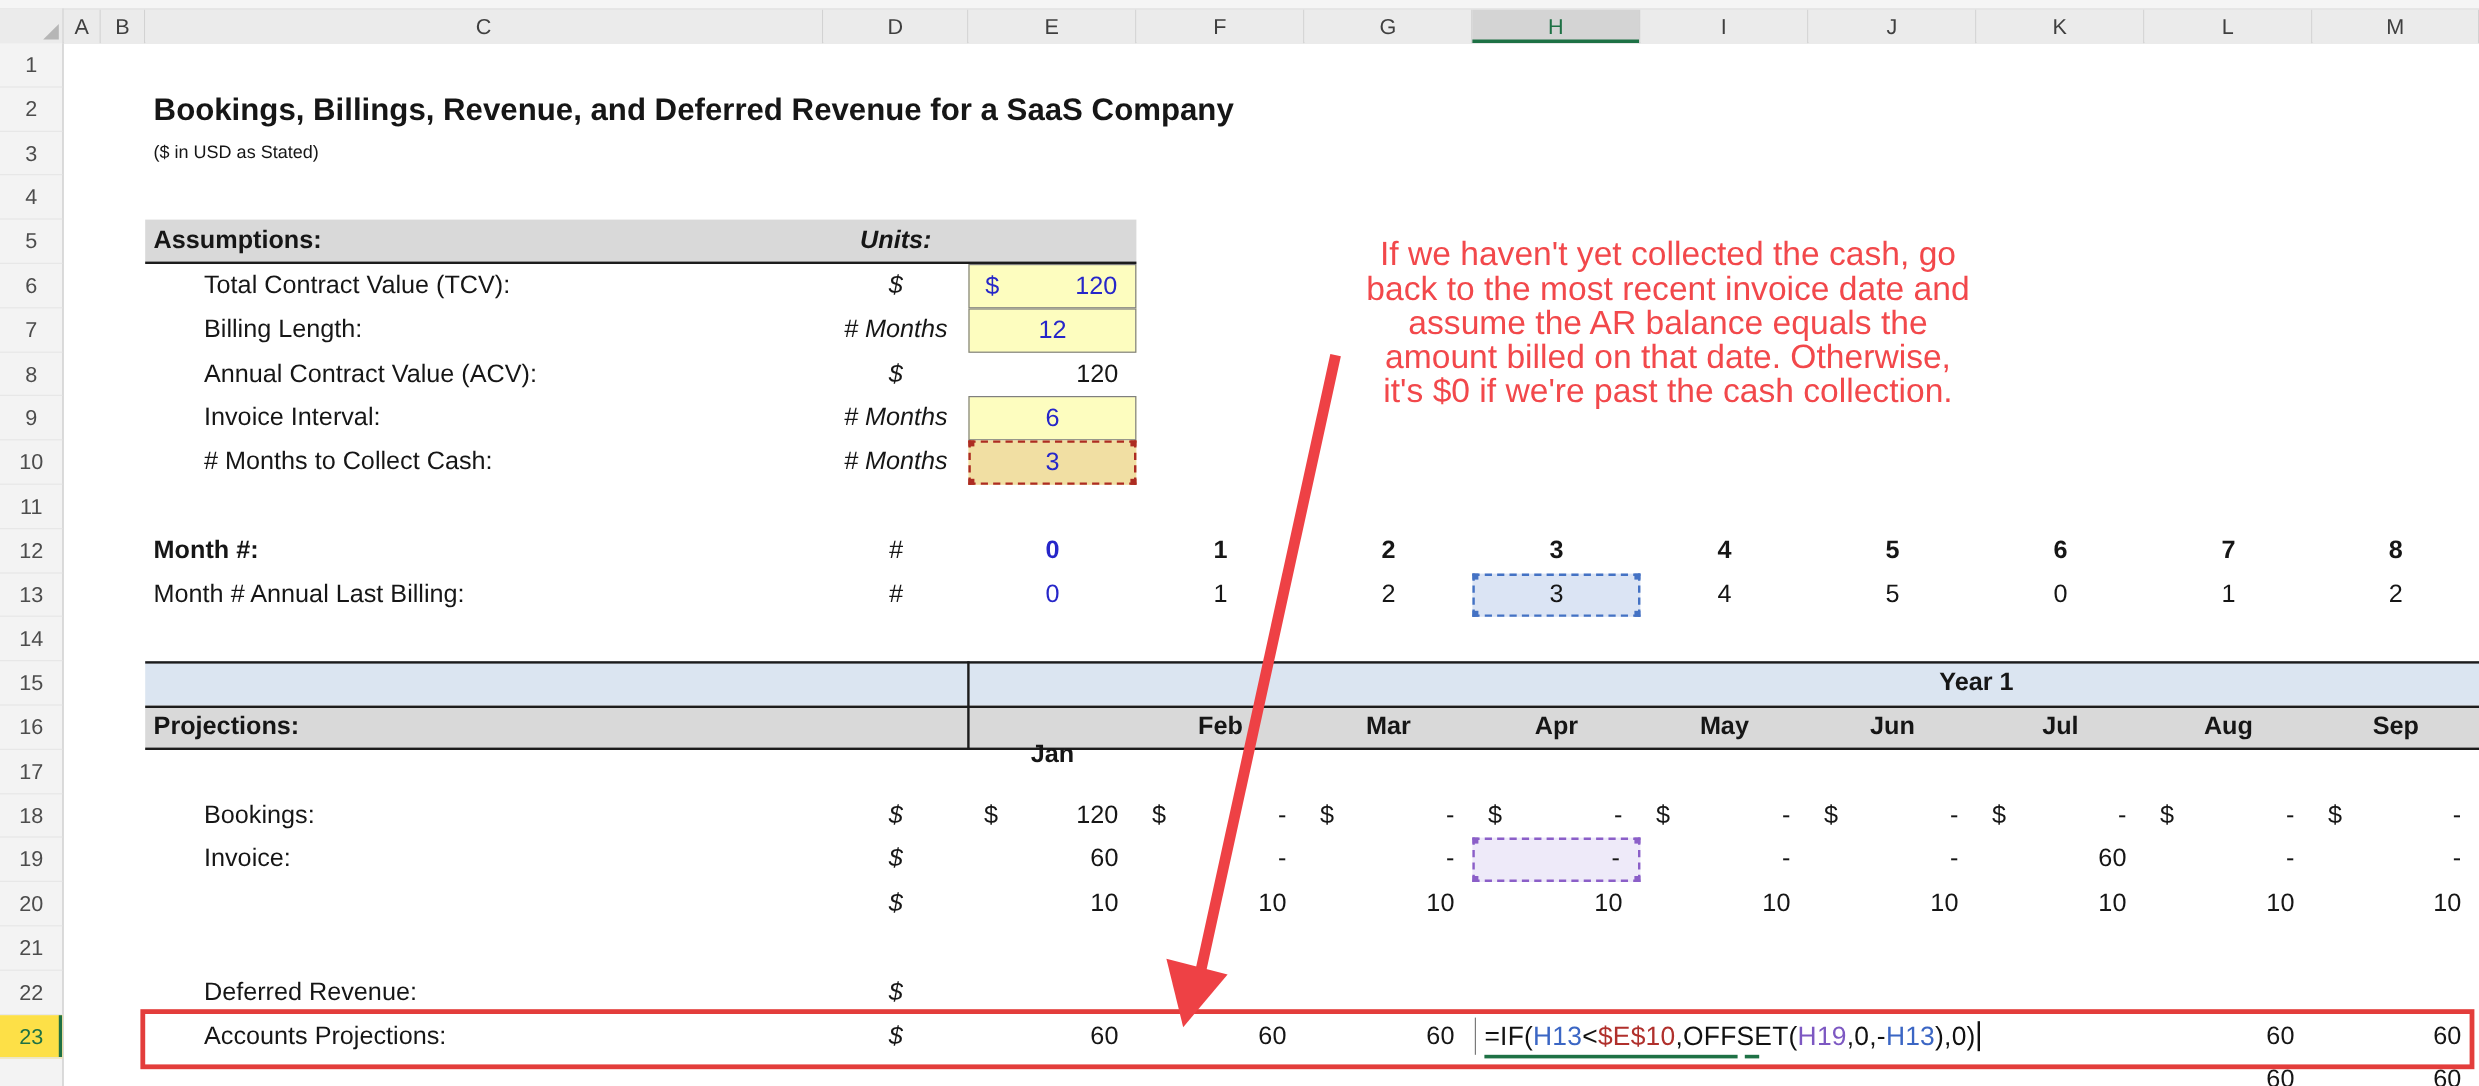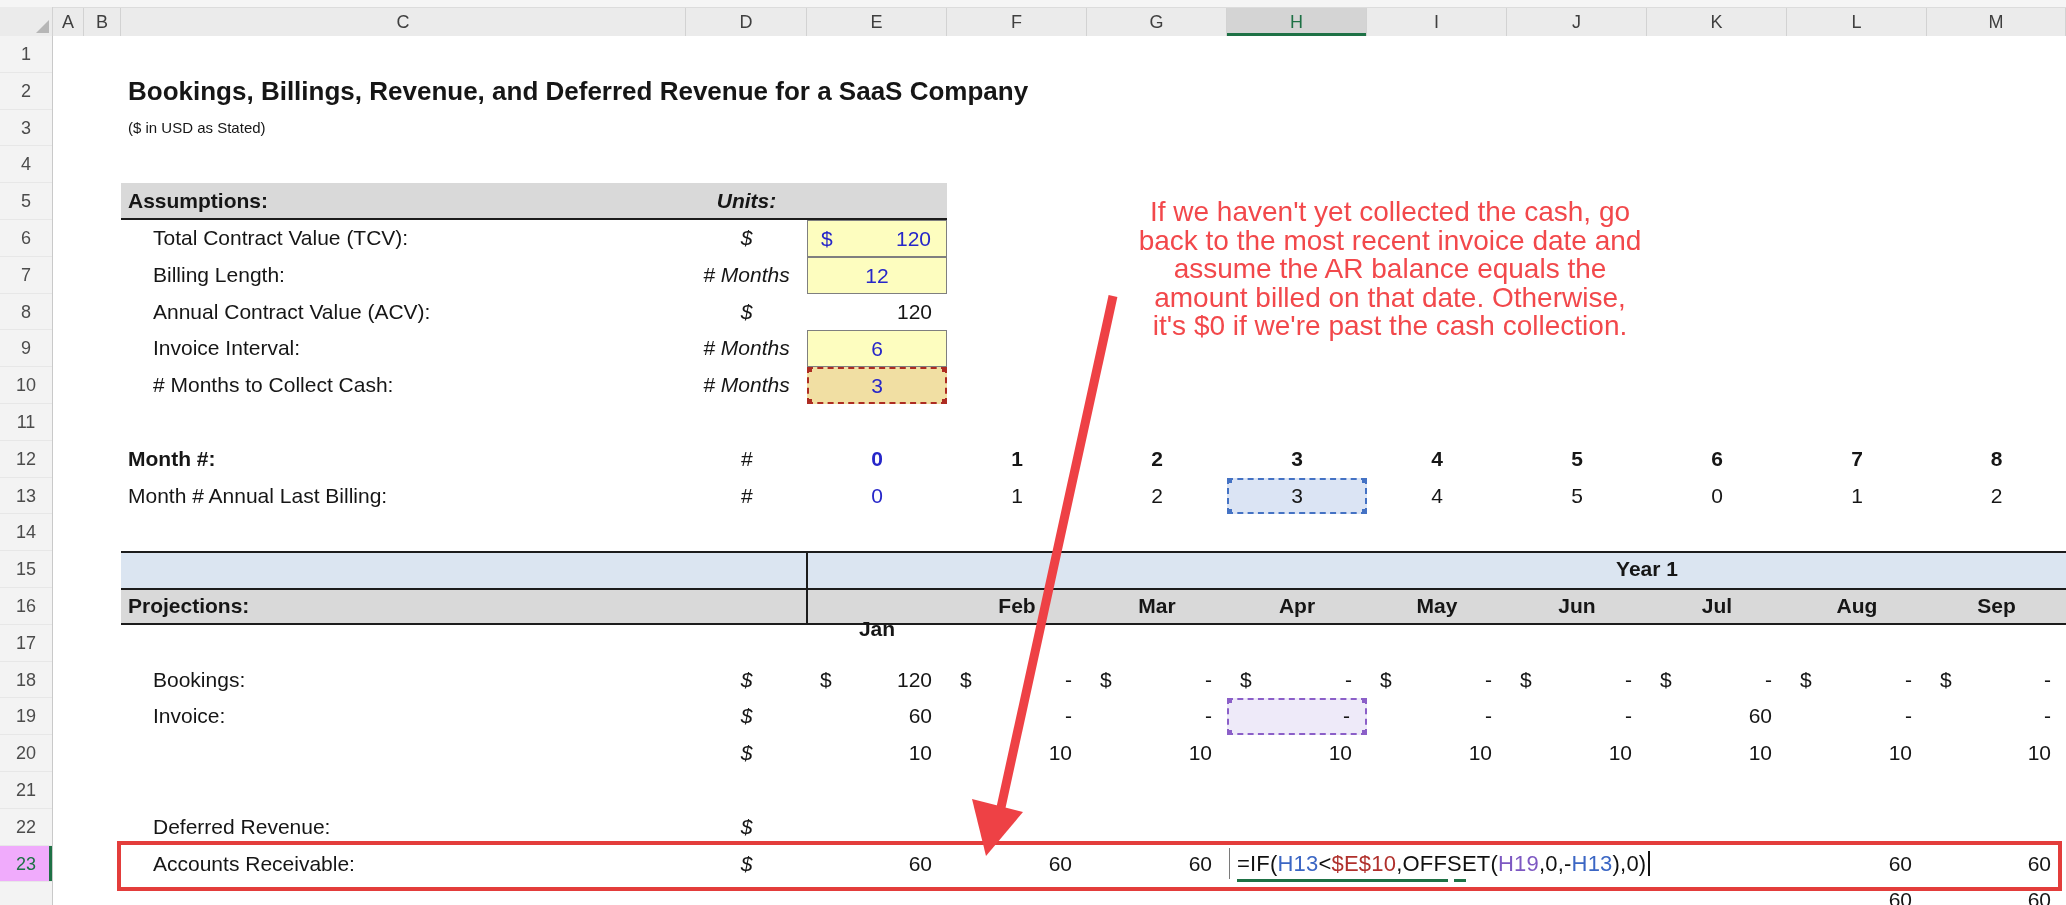--- a/index.html
+++ b/index.html
@@ -9,30 +9,30 @@
   .top-strip{position:absolute;left:0;top:0;width:2066px;height:7px;background:#f5f5f5;border-bottom:1px solid #dcdcdc;z-index:6;}
   .colheads{position:absolute;left:0;top:0;width:2066px;height:36px;background:#ebebeb;border-bottom:1px solid #b5b5b5;box-sizing:border-box;z-index:5;}
   .colhead{position:absolute;top:7px;height:29px;line-height:30px;text-align:center;font-size:18px;color:#3f3f3f;
            border-right:1px solid #d2d2d2;box-sizing:border-box;background:#ebebeb;}
   .colhead.active{background:#d4d4d4;color:#1e7145;box-shadow:inset 0 -3px 0 #1e7145;}
   .corner{position:absolute;left:0;top:7px;width:53px;height:29px;background:#ebebeb;border-right:1px solid #d2d2d2;box-sizing:border-box;z-index:6;}
   .tri{position:absolute;right:3px;bottom:3px;width:0;height:0;border-bottom:13px solid #b6b6b6;border-left:13px solid transparent;}
   .rowheads{position:absolute;left:0;top:36px;width:53px;height:869px;background:#f3f3f3;border-right:1px solid #c9c9c9;box-sizing:border-box;z-index:5;}
   .rowhead{position:absolute;left:0;width:52px;height:36.8px;line-height:36.8px;text-align:center;font-size:18px;color:#4c4c4c;
            border-bottom:1px solid #e7e7e7;box-sizing:border-box;}
-  .rowhead.active{background:#f0abfc;color:#1e7145;box-shadow:inset -3px 0 0 #1e7145;}
+  .rowhead.active{background:#fde047;color:#1e7145;box-shadow:inset -3px 0 0 #1e7145;}
   
   .band{position:absolute;height:36.8px;z-index:1;box-sizing:border-box;}
   .gray{background:#d9d9d9;}
   .bband{background:#dbe5f1;}
   .vline{position:absolute;width:2px;background:#1c1c1c;z-index:2;}
   
   .cell{position:absolute;height:36.8px;line-height:36.8px;font-size:21px;white-space:nowrap;z-index:2;box-sizing:border-box;}
   .lbl{left:128px;width:545px;text-align:left;}
-  .ind{left:153px;}
+  .ind{left:170px;}
   .unit{left:686px;width:121px;text-align:center;font-style:italic;}
   .right{text-align:right;padding-right:15px;}
   .center{text-align:center;}
   .bold{font-weight:bold;}
   .blue{color:#2626c9;}
   .title{font-size:26px;width:1150px;}
   .subtitle{font-size:15px;}
   .cur{position:absolute;left:13px;}
   .val{position:absolute;right:15px;}
   
@@ -153,21 +153,21 @@
   <div class="cell lbl bold" style="top:588px">Projections:</div>
   <div class="vline" style="left:806px;top:551.2px;height:73.6px"></div>
 
   <div class="cell lbl ind" style="top:661.6px">Bookings:</div>
   <div class="cell unit" style="top:661.6px">$</div>
   <div class="cell lbl ind" style="top:698.4px">Invoice:</div>
   <div class="cell unit" style="top:698.4px">$</div>
   <div class="cell unit" style="top:735.2px">$</div>
   <div class="cell lbl ind" style="top:808.8px">Deferred Revenue:</div>
   <div class="cell unit" style="top:808.8px">$</div>
-  <div class="cell lbl ind" style="top:845.6px">Accounts Receivable:</div>
+  <div class="cell lbl ind" style="top:845.6px">Accounts Projections:</div>
   <div class="cell unit" style="top:845.6px">$</div>
 
   <div class="red-rect"></div>
 
   <div class="formula">
     <span>=IF(</span><span class="f-blue">H13</span><span>&lt;</span><span class="f-red">$E$10</span><span>,OFFSET(</span><span class="f-purple">H19</span><span>,0,-</span><span class="f-blue">H13</span><span>),0)</span><span class="caret"></span>
   </div>
   <div class="f-underline" style="left:1237px;top:879px;width:211px"></div>
   <div class="f-underline" style="left:1454px;top:879px;width:12px"></div>
 

